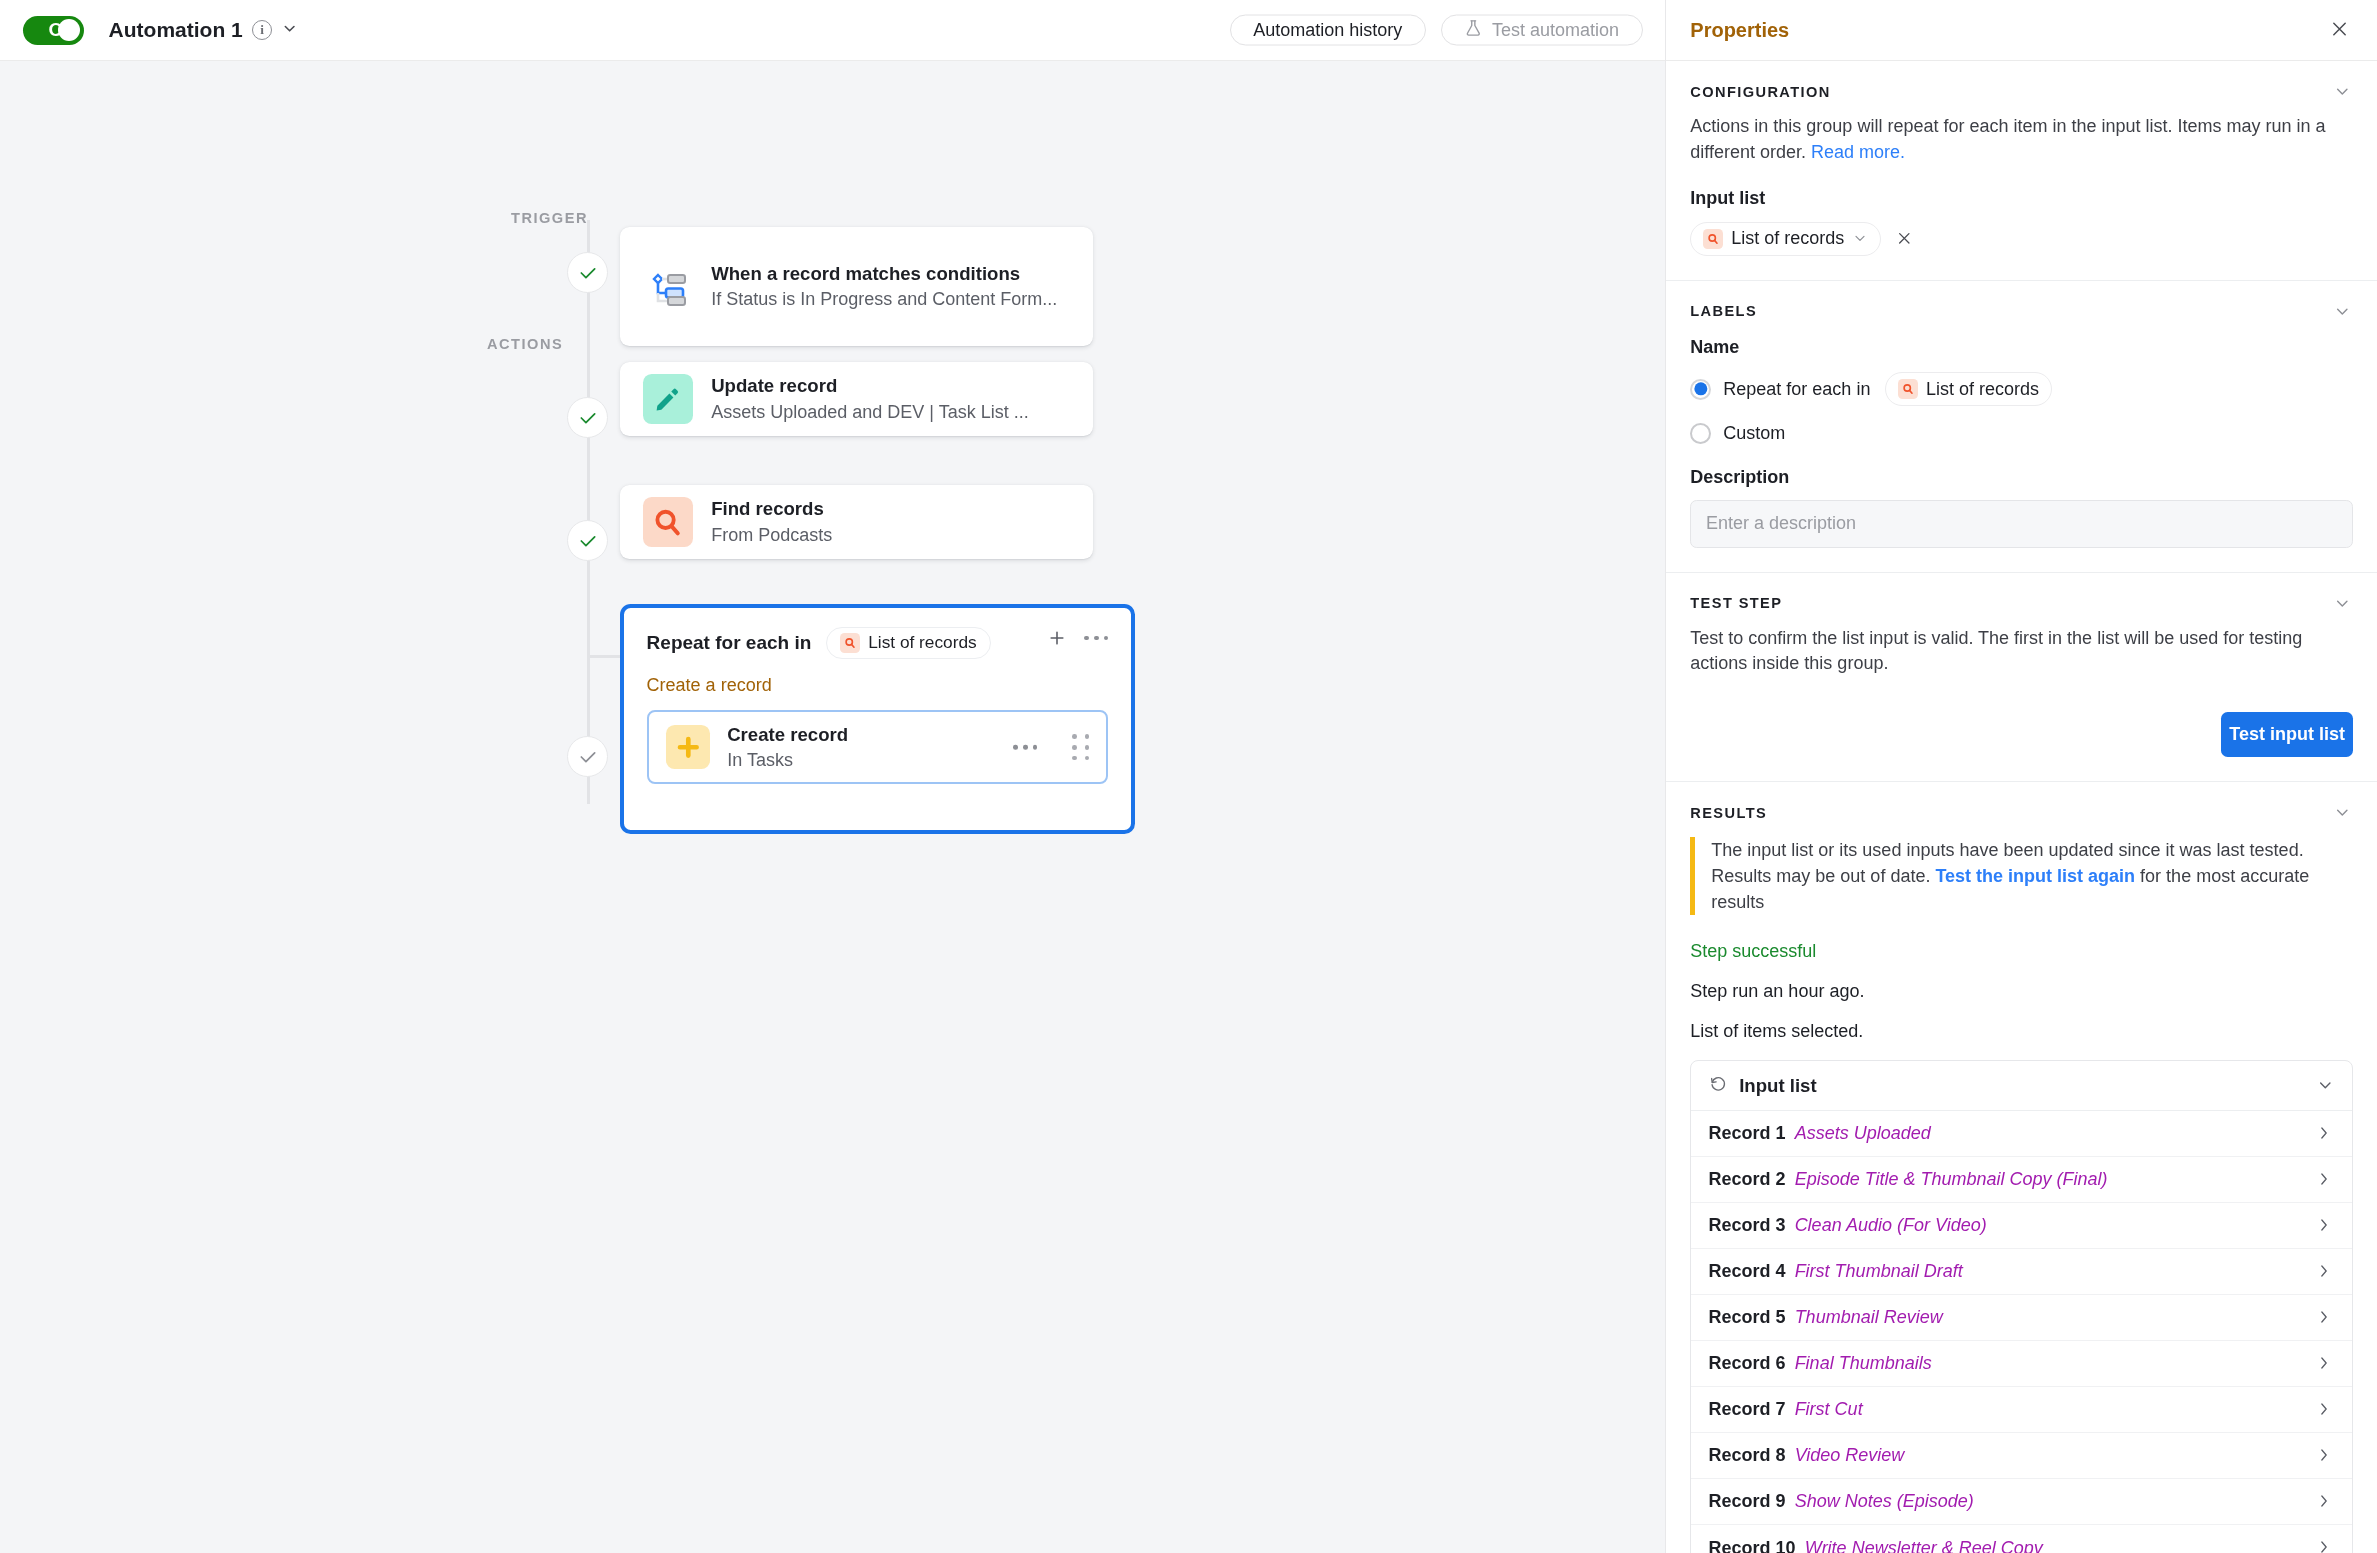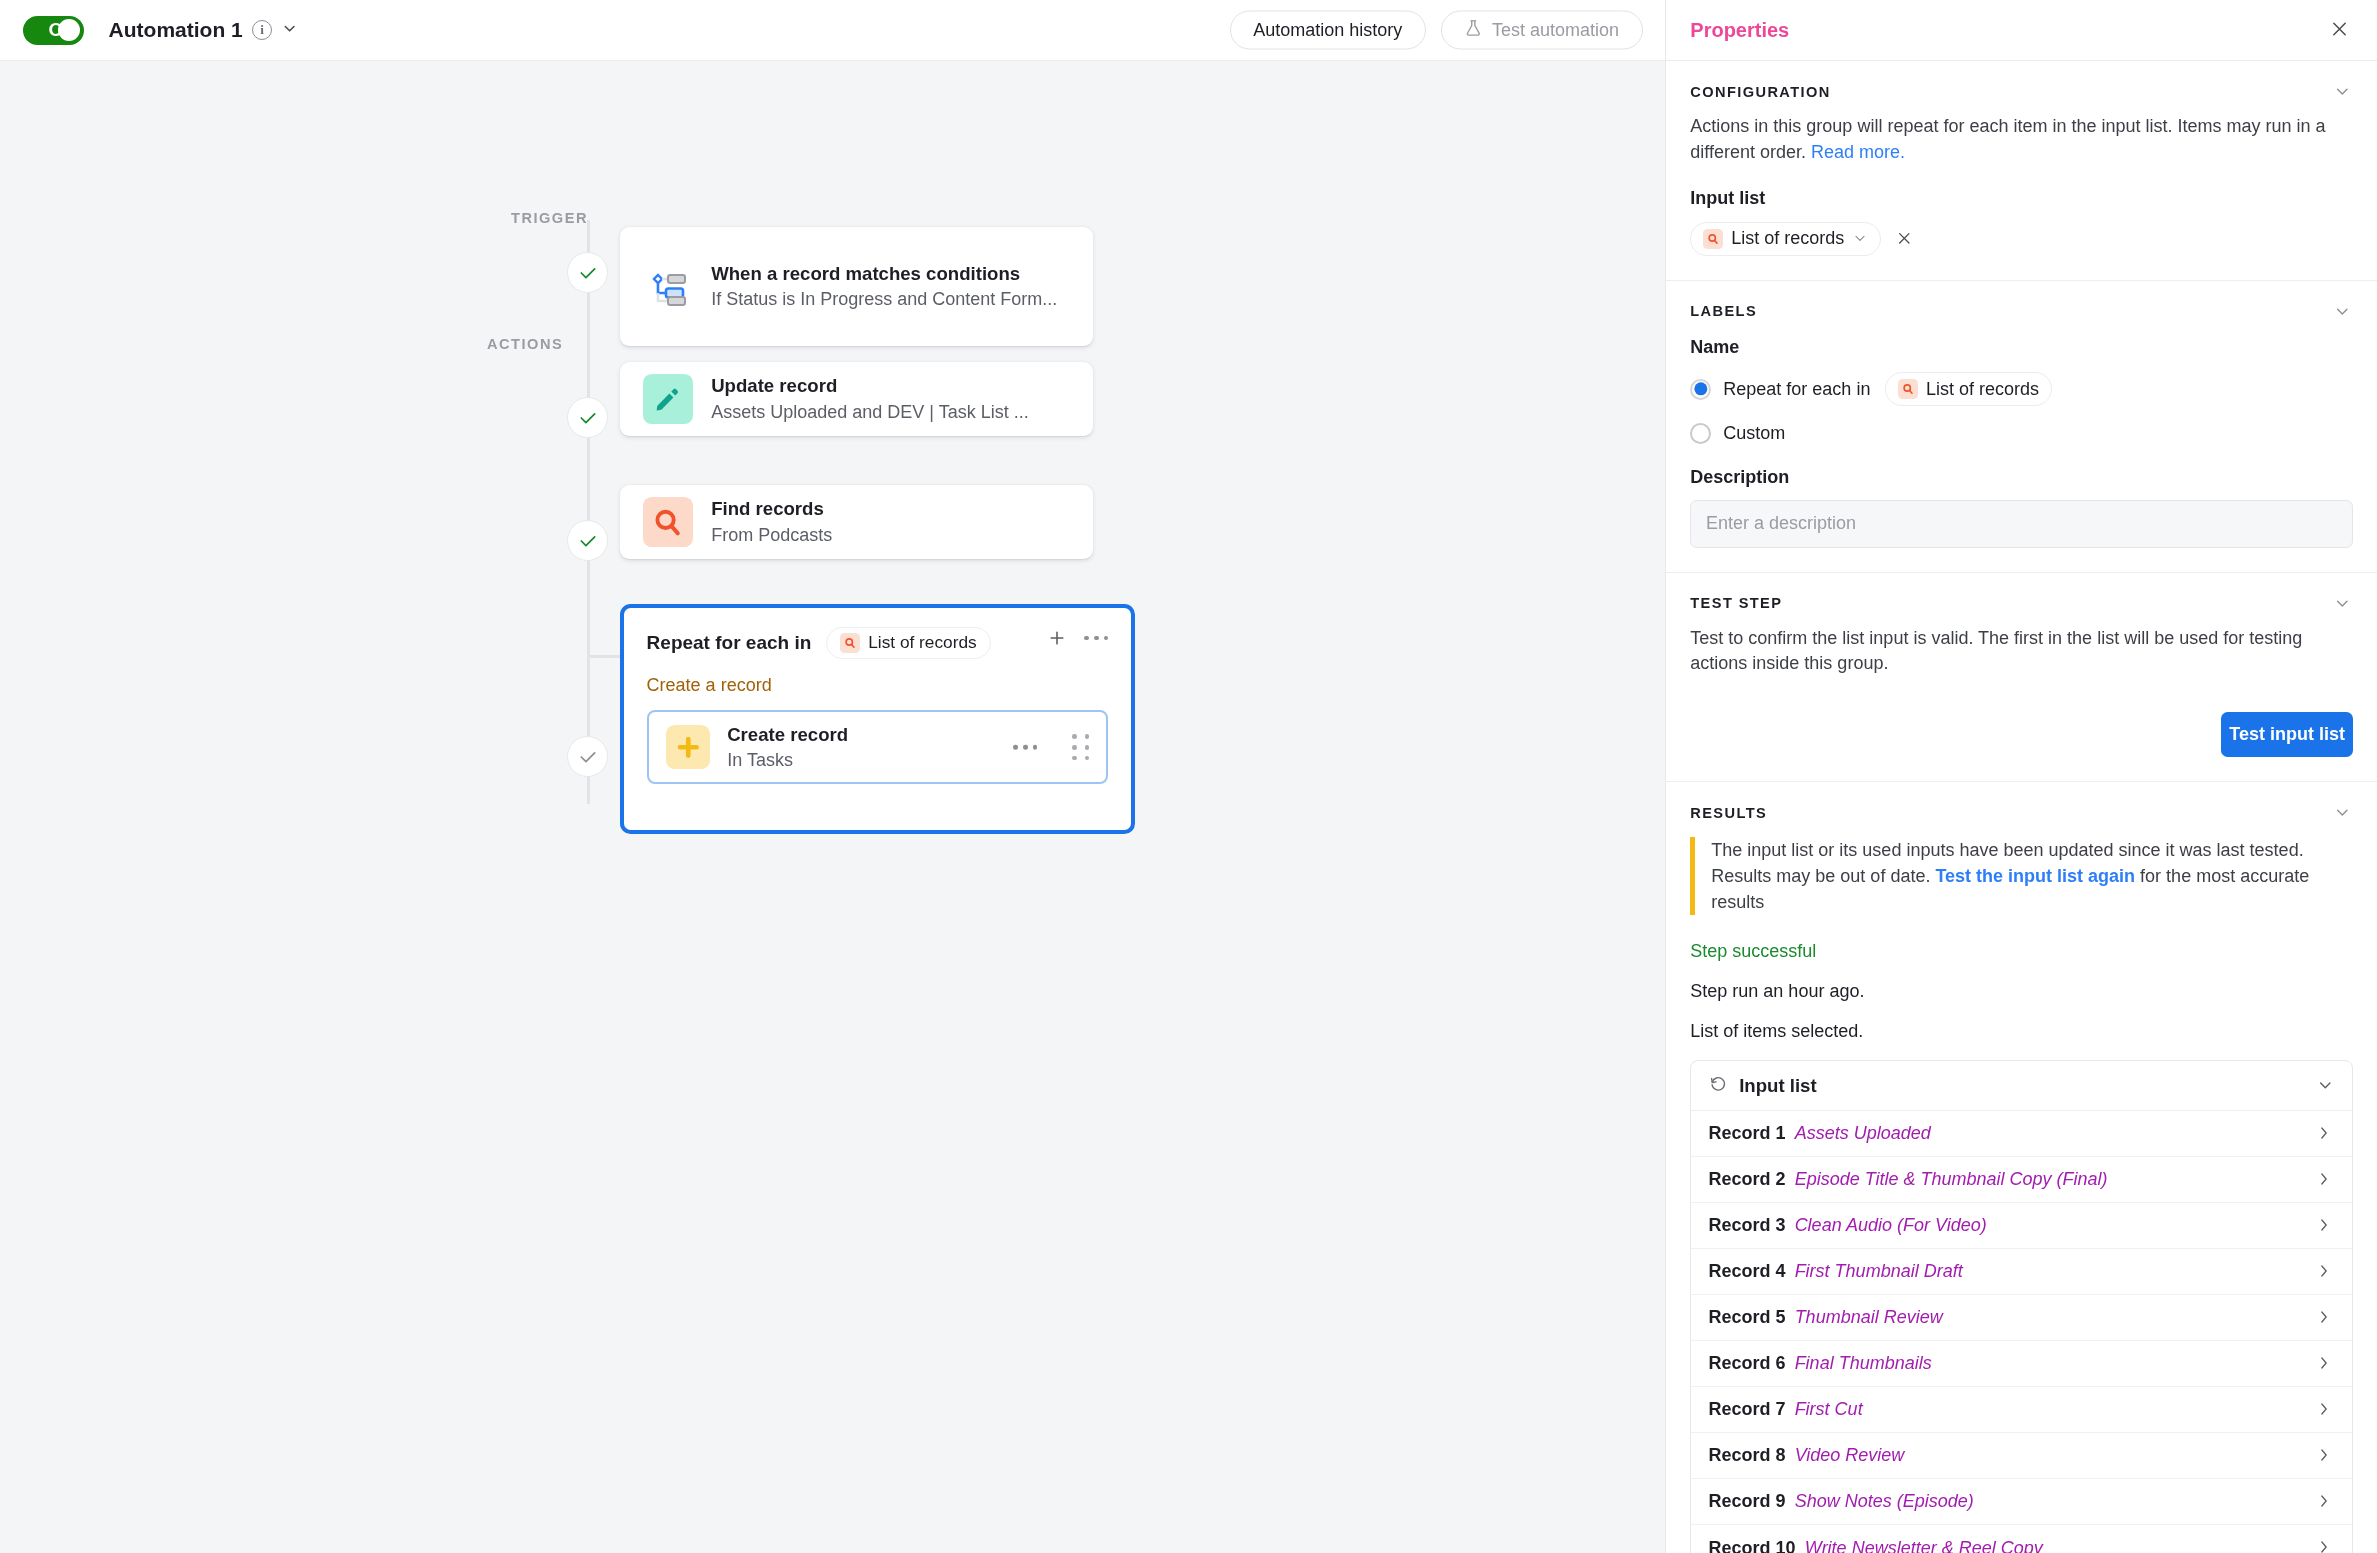--- a/index.html
+++ b/index.html
@@ -44,21 +44,21 @@
     font-size:13.3px; font-weight:bold; color:#6b6d73; line-height:1; font-family:"Liberation Serif",serif;
     cursor:pointer;
   }
   .chev-title { margin-left:9.3px; color:#4a4c52; }
 
   .topbar-right {
     position:absolute; right:22.6px; top:50%; transform:translateY(-50%);
     display:flex; align-items:center; gap:14.6px;
   }
   .pill-btn {
-    height:39px; border:1.3px solid #e2e2e4; border-radius:20.6px;
+    height:31px; border:1.3px solid #e2e2e4; border-radius:20.6px;
     background:#fff; display:flex; align-items:center; gap:9.3px;
     padding:0 22.6px; font-size:18px; color:#1d1f25; cursor:pointer; white-space:nowrap;
   }
   .pill-btn.disabled { color:#9a9ca2; }
 
   .canvas {
     flex:1; background:#f4f5f7; position:relative; overflow:hidden;
   }
 
   .flow { position:absolute; left:0; top:0; width:100%; height:100%; }
@@ -127,21 +127,21 @@
 
   
   .right {
     width:712px; height:1554px; background:#fff;
     border-left:1.3px solid #e8e8ea; display:flex; flex-direction:column;
   }
   .panel-head {
     height:61px; flex:0 0 61px; border-bottom:1.3px solid #ebebeb;
     display:flex; align-items:center; padding:0 24px; position:relative;
   }
-  .panel-title { font-size:20px; font-weight:bold; color:#ec4899; }
+  .panel-title { font-size:20px; font-weight:bold; color:#a16207; }
   .panel-close { position:absolute; right:26.6px; top:50%; transform:translateY(-50%); cursor:pointer; }
 
   .panel-body { flex:1; overflow:hidden; }
 
   .section { padding:22.6px 24px 24px 24px; border-bottom:1.3px solid #eceef0; position:relative; }
   .section.nb { border-bottom:none; }
   .sec-title {
     font-size:14.6px; font-weight:bold; letter-spacing:1.4px; color:#1d1f25;
   }
   .sec-chev { position:absolute; right:25px; top:21px; color:#8d8f95; cursor:pointer; }

